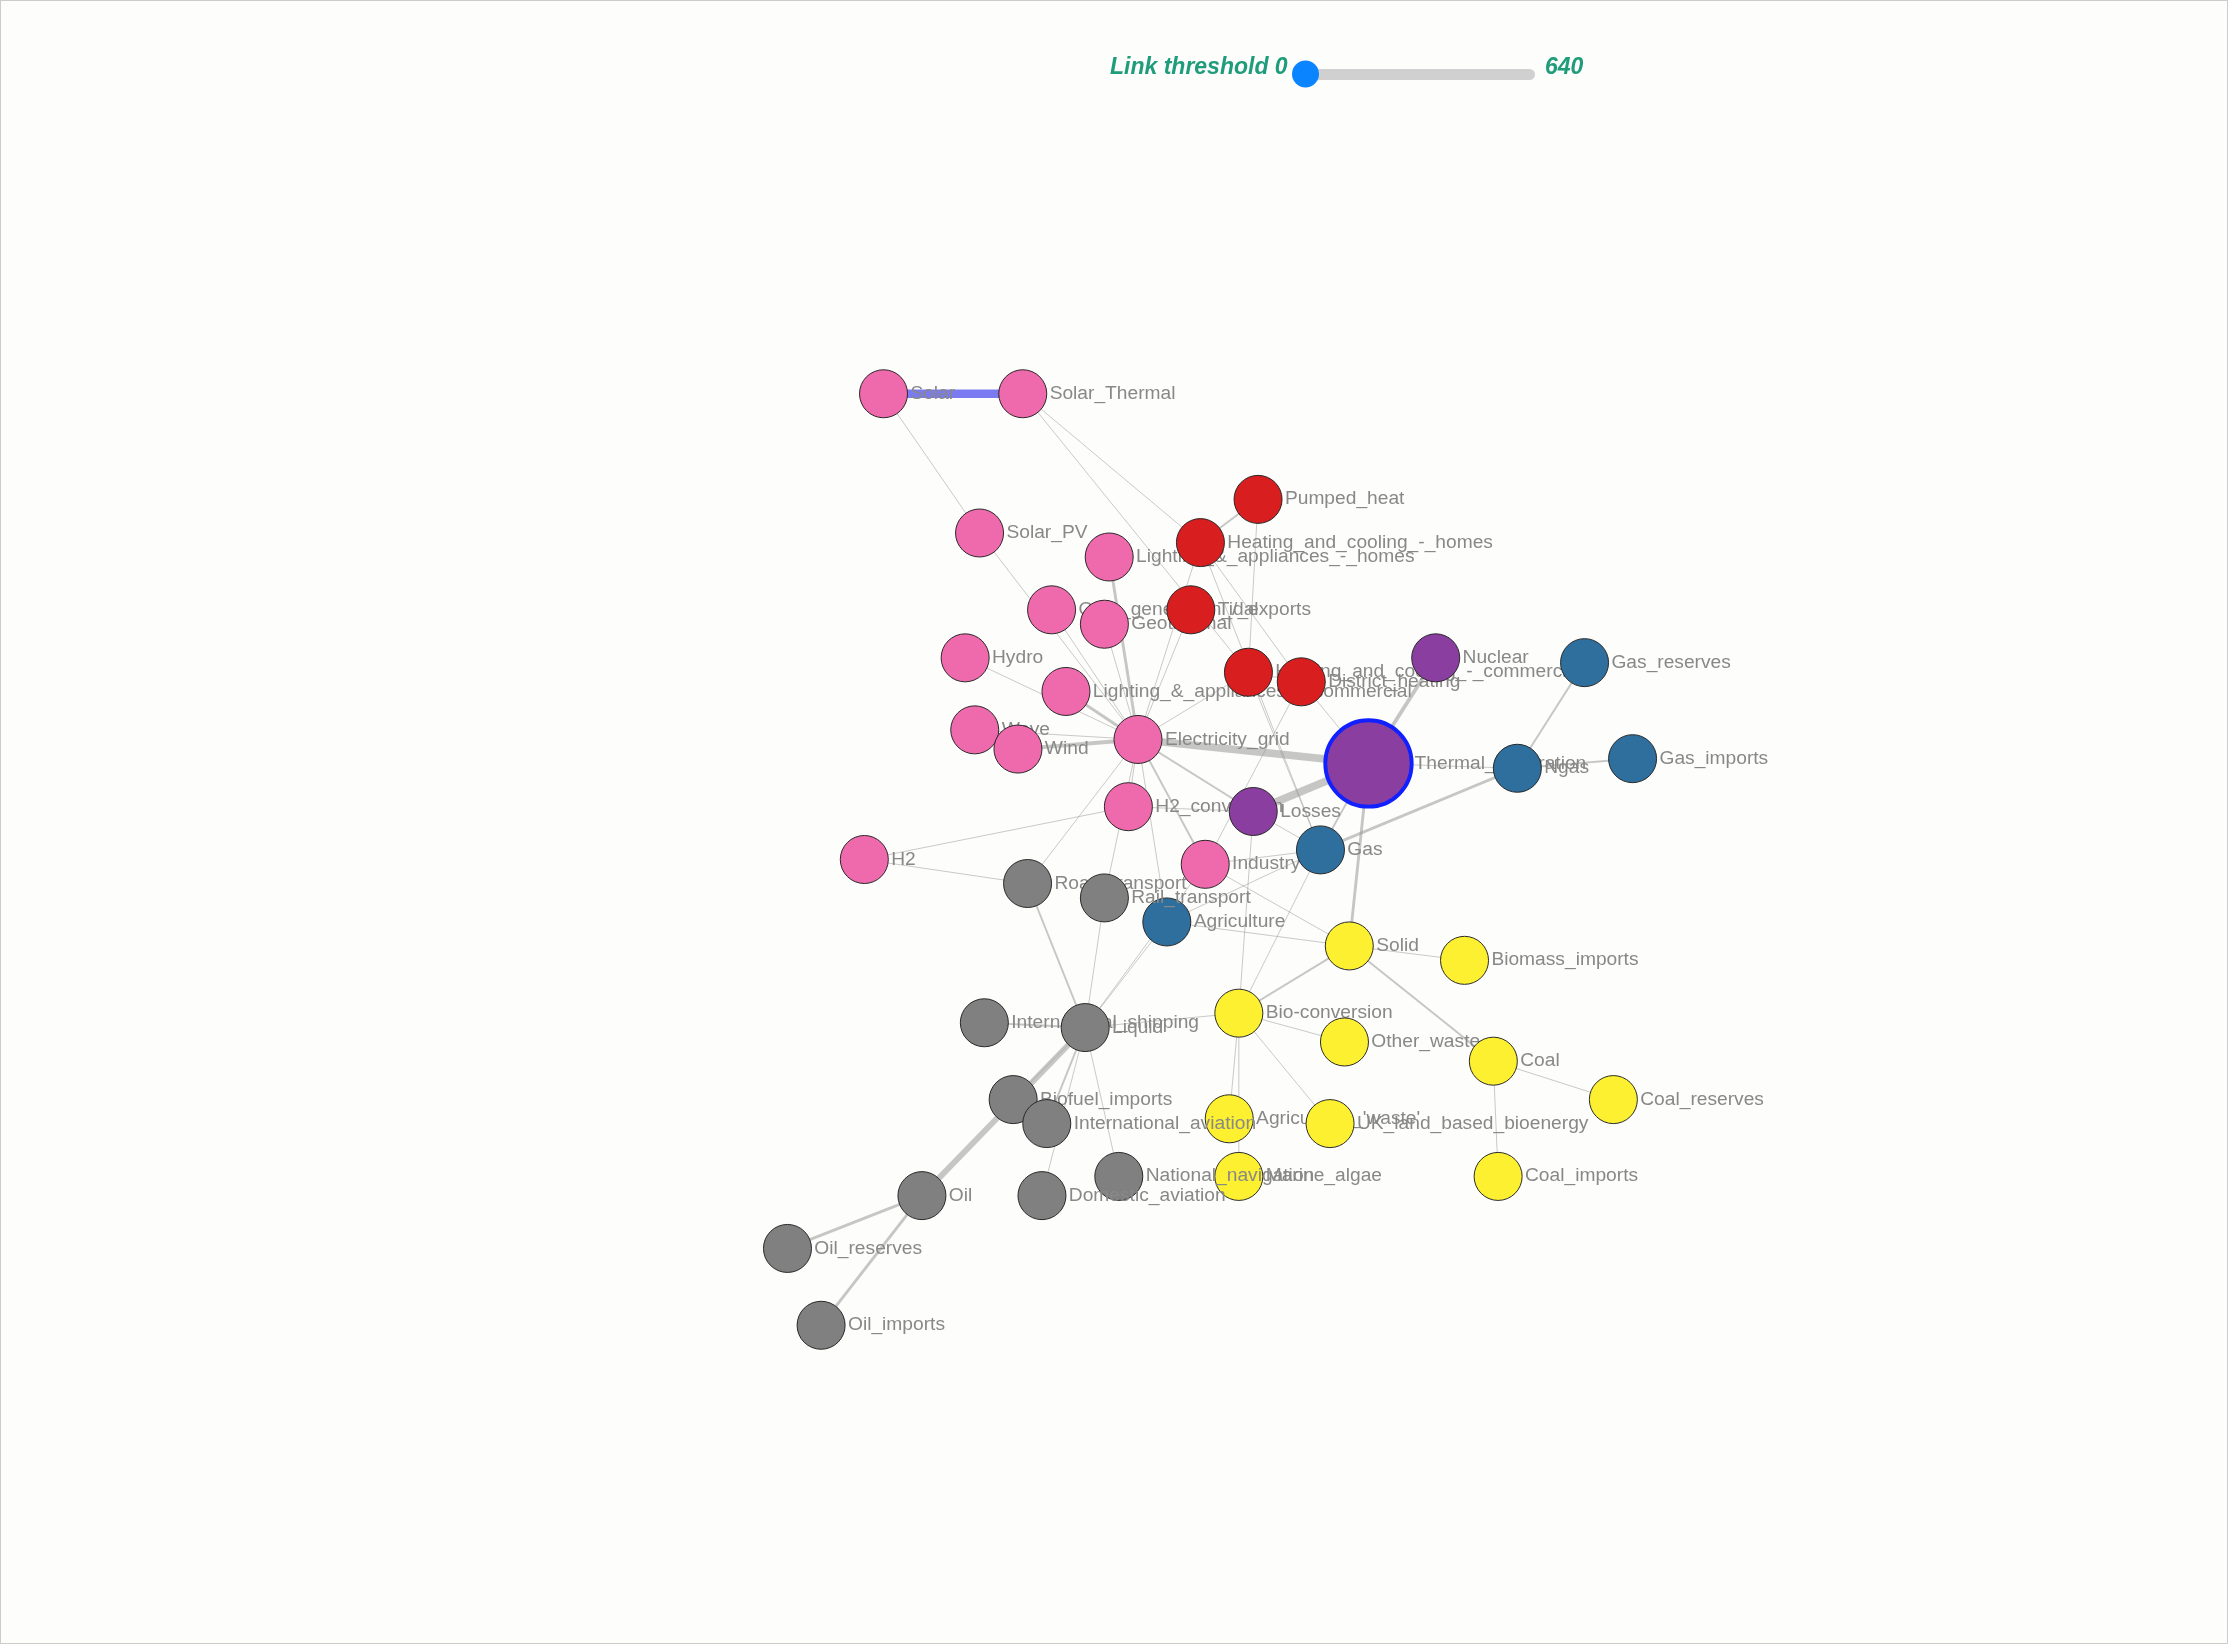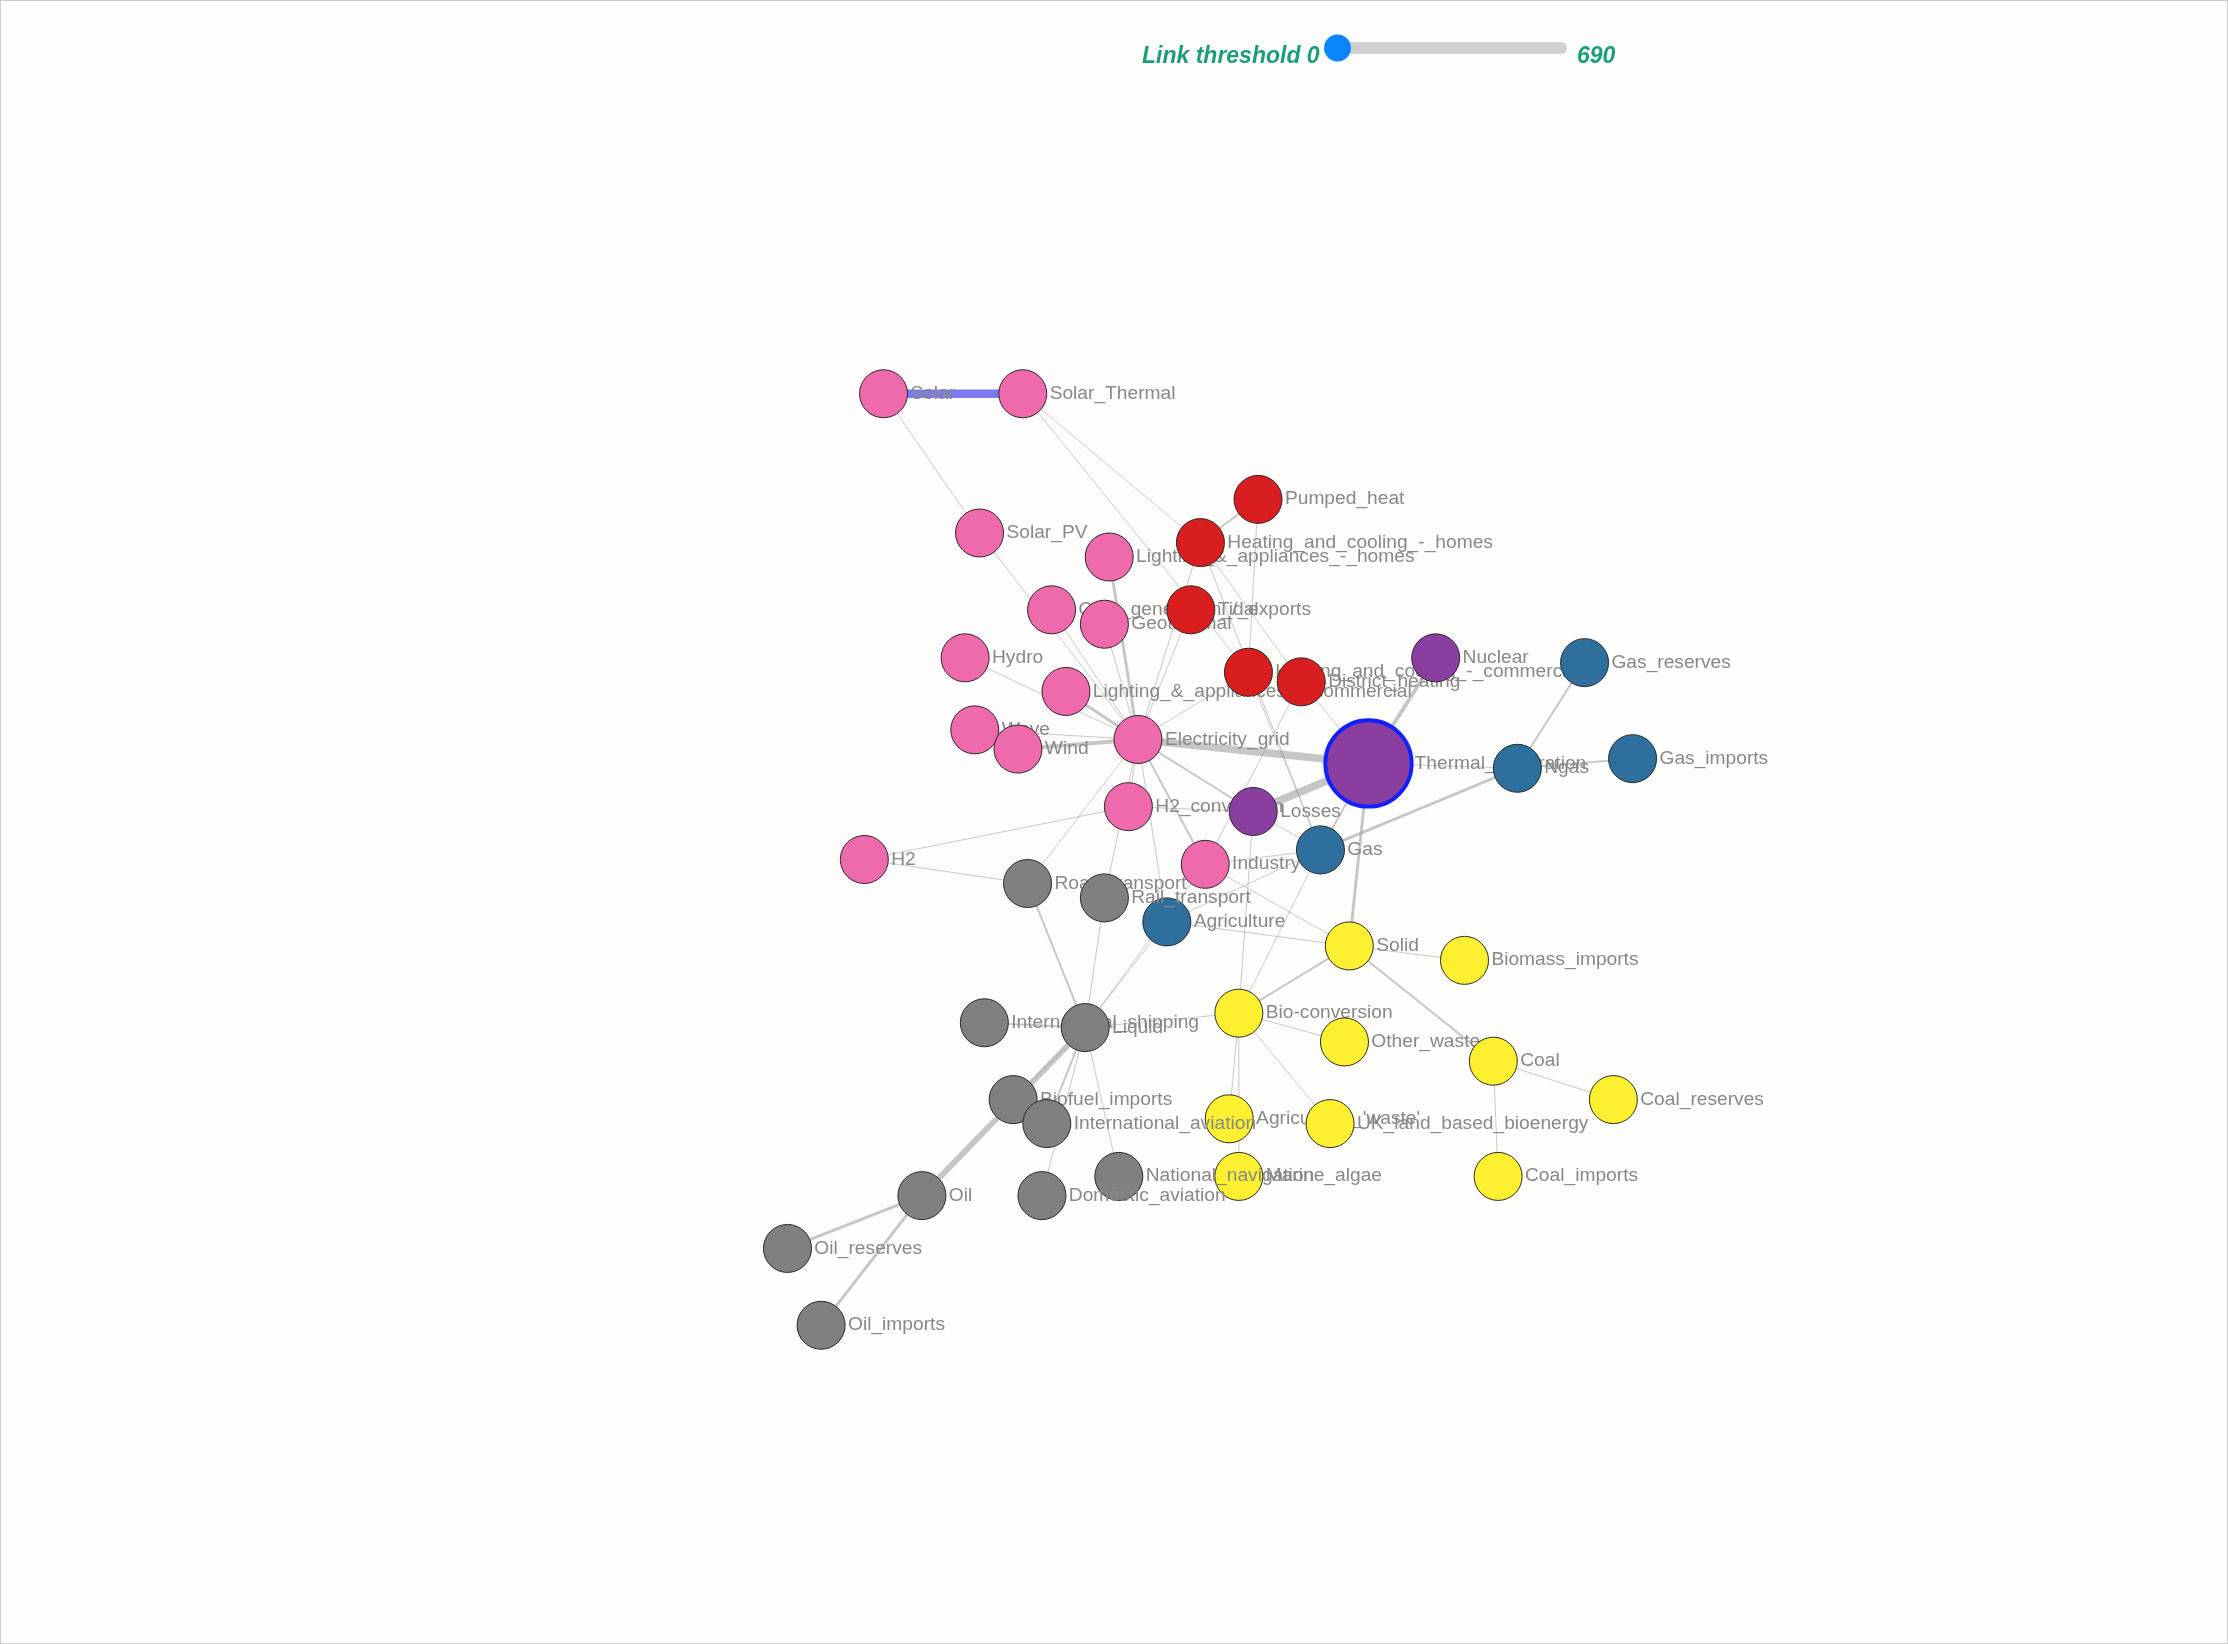--- a/index.html
+++ b/index.html
@@ -18,26 +18,25 @@
     box-sizing: border-box;
   }
   
   #slider-row {
     position: absolute;
     top: 42px;
     left: 1110px;
     width: 576px;
     height: 38px;
     display: flex;
-    align-items: flex-start;
+    align-items: flex-end;
     font-weight: 700;
     font-style: italic;
     font-size: 23px;
     color: #1f9d7a;
-    margin-left: 32px;
   }
   #slider-row .lbl-left  { margin-right: 7.7px; white-space: nowrap; }
   #slider-row .lbl-right { margin-left: 9.6px; }
   #slider-row .track {
     position: relative;
     width: 240px;
     height: 11.5px;
     border-radius: 5.8px;
     background: #d0d0d0;
   }
@@ -68,21 +67,21 @@
 <div id="frame"></div>
 
 <div id="slider-row">
   <span class="lbl-left">
     <span>Link threshold</span>
     <span>0</span>
   </span>
   <span class="track">
     <span class="thumb"></span>
   </span>
-  <span class="lbl-right">690</span>
+  <span class="lbl-right">640</span>
 </div>
 
 <svg id="graph" viewBox="0 0 2320 1712">
   <g id="edges">
       <line x1="920" y1="410" x2="1065" y2="410" stroke-width="9" class="highlight-edge"></line>
       <line x1="920" y1="410" x2="1020" y2="555" stroke-width="1" class="edge"></line>
       <line x1="1065" y1="410" x2="1250" y2="565" stroke-width="1" class="edge"></line>
       <line x1="1065" y1="410" x2="1300" y2="700" stroke-width="1" class="edge"></line>
       <line x1="1020" y1="555" x2="1185" y2="770" stroke-width="1" class="edge"></line>
       <line x1="1005" y1="685" x2="1185" y2="770" stroke-width="1" class="edge"></line>

